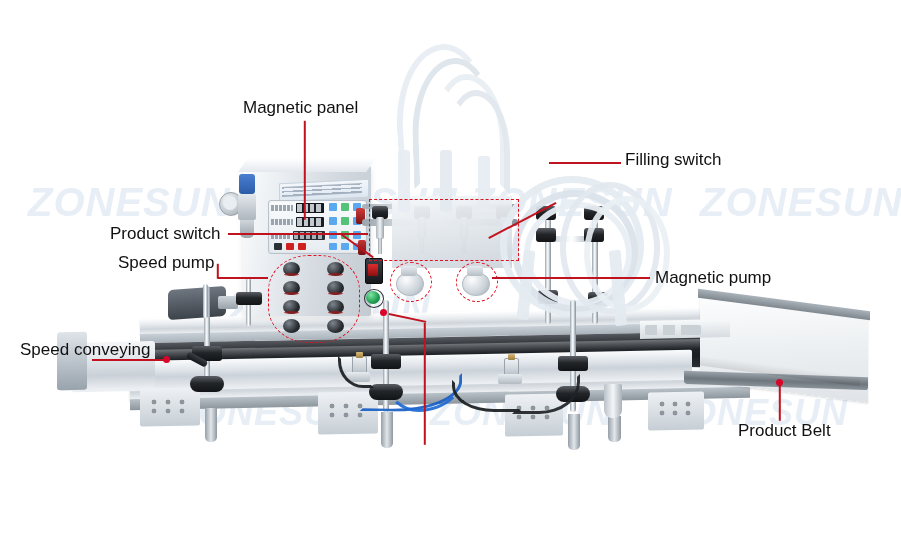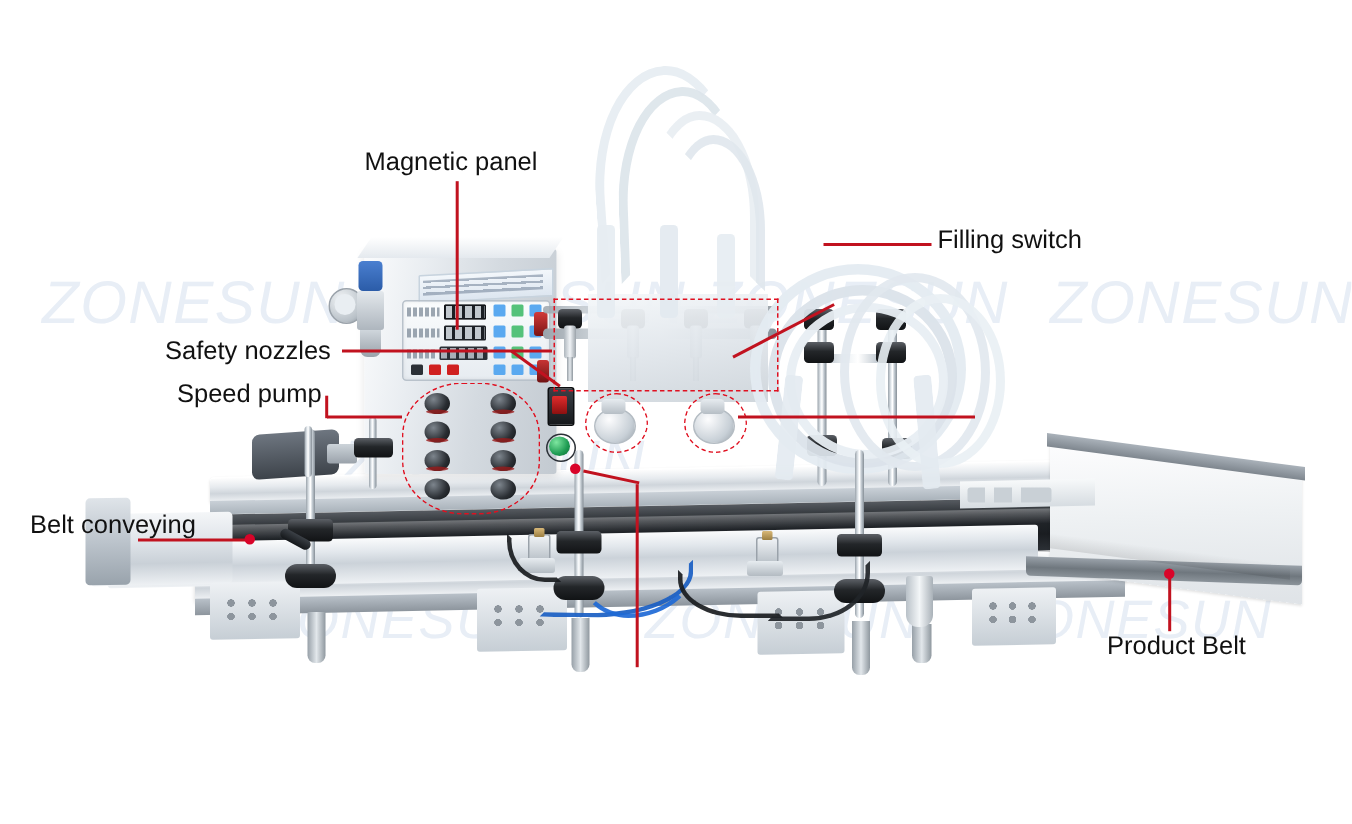--- a/index.html
+++ b/index.html
@@ -1,21 +1,21 @@
 <!DOCTYPE html>
 <html><head>
 <meta charset="utf-8">
 <style>
   html,body{margin:0;padding:0;background:#fff;}
   body{width:901px;height:549px;overflow:hidden;
        font-family:"Liberation Sans","DejaVu Sans",sans-serif;}
   #stage{position:relative;width:901px;height:549px;background:#ffffff;overflow:hidden;}
 
   
-  .wm{position:absolute;font-family:"Liberation Sans",sans-serif;font-weight:400;
+  .wm{position:absolute;font-family:"Liberation Sans",sans-serif;font-weight:700;
       font-style:italic;color:#e8eef6;letter-spacing:1px;user-select:none;white-space:nowrap;}
 
   
   .part{position:absolute;}
 
   .steel{background:linear-gradient(180deg,#f4f6f8 0%,#dfe4e9 40%,#c9d0d7 70%,#eef1f4 100%);}
   .steel-dark{background:linear-gradient(180deg,#dfe4e9 0%,#bcc4cc 50%,#99a3ac 100%);}
   .alu{background:linear-gradient(180deg,#fdfdfd 0%,#e6eaee 35%,#cfd5db 60%,#f6f8fa 100%);
        border-top:1px solid #ffffff;}
   .belt{background:linear-gradient(180deg,#4a4f55 0%,#25292e 25%,#1a1d21 60%,#34393f 100%);}
@@ -392,31 +392,32 @@
   <div class="dashell" style="left:390px;top:262px;width:40px;height:38px;"></div>
   <div class="dashell" style="left:456px;top:262px;width:40px;height:38px;"></div>
 
   <div class="lbl" style="left:243px;top:98px;">Magnetic panel</div>
   <div class="lead" style="left:305px;top:120px;width:99px;transform:rotate(90deg);"></div>
 
   <div class="lbl" style="left:625px;top:150px;">Filling switch</div>
   <div class="lead" style="left:549px;top:162px;width:72px;"></div>
   <div class="lead" style="left:480px;top:202px;width:76px;transform:rotate(-27.5deg);transform-origin:100% 50%;"></div>
 
-  <div class="lbl" style="left:110px;top:224px;">Safety nozzles</div>
+  <div class="lbl" style="left:110px;top:224px;">Product switch</div>
   <div class="lead" style="left:228px;top:233px;width:140px;"></div>
   <div class="lead" style="left:341px;top:233px;width:40px;transform:rotate(36deg);"></div>
 
   <div class="lbl" style="left:118px;top:253px;">Speed pump</div>
   <div class="lead" style="left:218px;top:277px;width:50px;"></div>
   <div class="lead" style="left:218px;top:263px;width:15px;transform:rotate(90deg);transform-origin:0 50%;"></div>
 
+  <div class="lbl" style="left:655px;top:268px;">Magnetic pump</div>
   <div class="lead" style="left:492px;top:277px;width:158px;"></div>
 
-  <div class="lbl" style="left:20px;top:340px;">Belt conveying</div>
+  <div class="lbl" style="left:20px;top:340px;">Speed conveying</div>
   <div class="lead" style="left:92px;top:359px;width:76px;"></div>
   <div class="dot" style="left:163px;top:356px;"></div>
 
   <div class="lead" style="left:425px;top:322px;width:122px;transform:rotate(90deg);transform-origin:0 50%;"></div>
   <div class="lead" style="left:389px;top:313px;width:38px;transform:rotate(12deg);"></div>
   <div class="dot" style="left:380px;top:309px;"></div>
 
   <div class="lbl" style="left:738px;top:421px;">Product Belt</div>
   <div class="lead" style="left:780px;top:384px;width:36px;transform:rotate(90deg);transform-origin:0 50%;"></div>
   <div class="dot" style="left:776px;top:379px;"></div>

